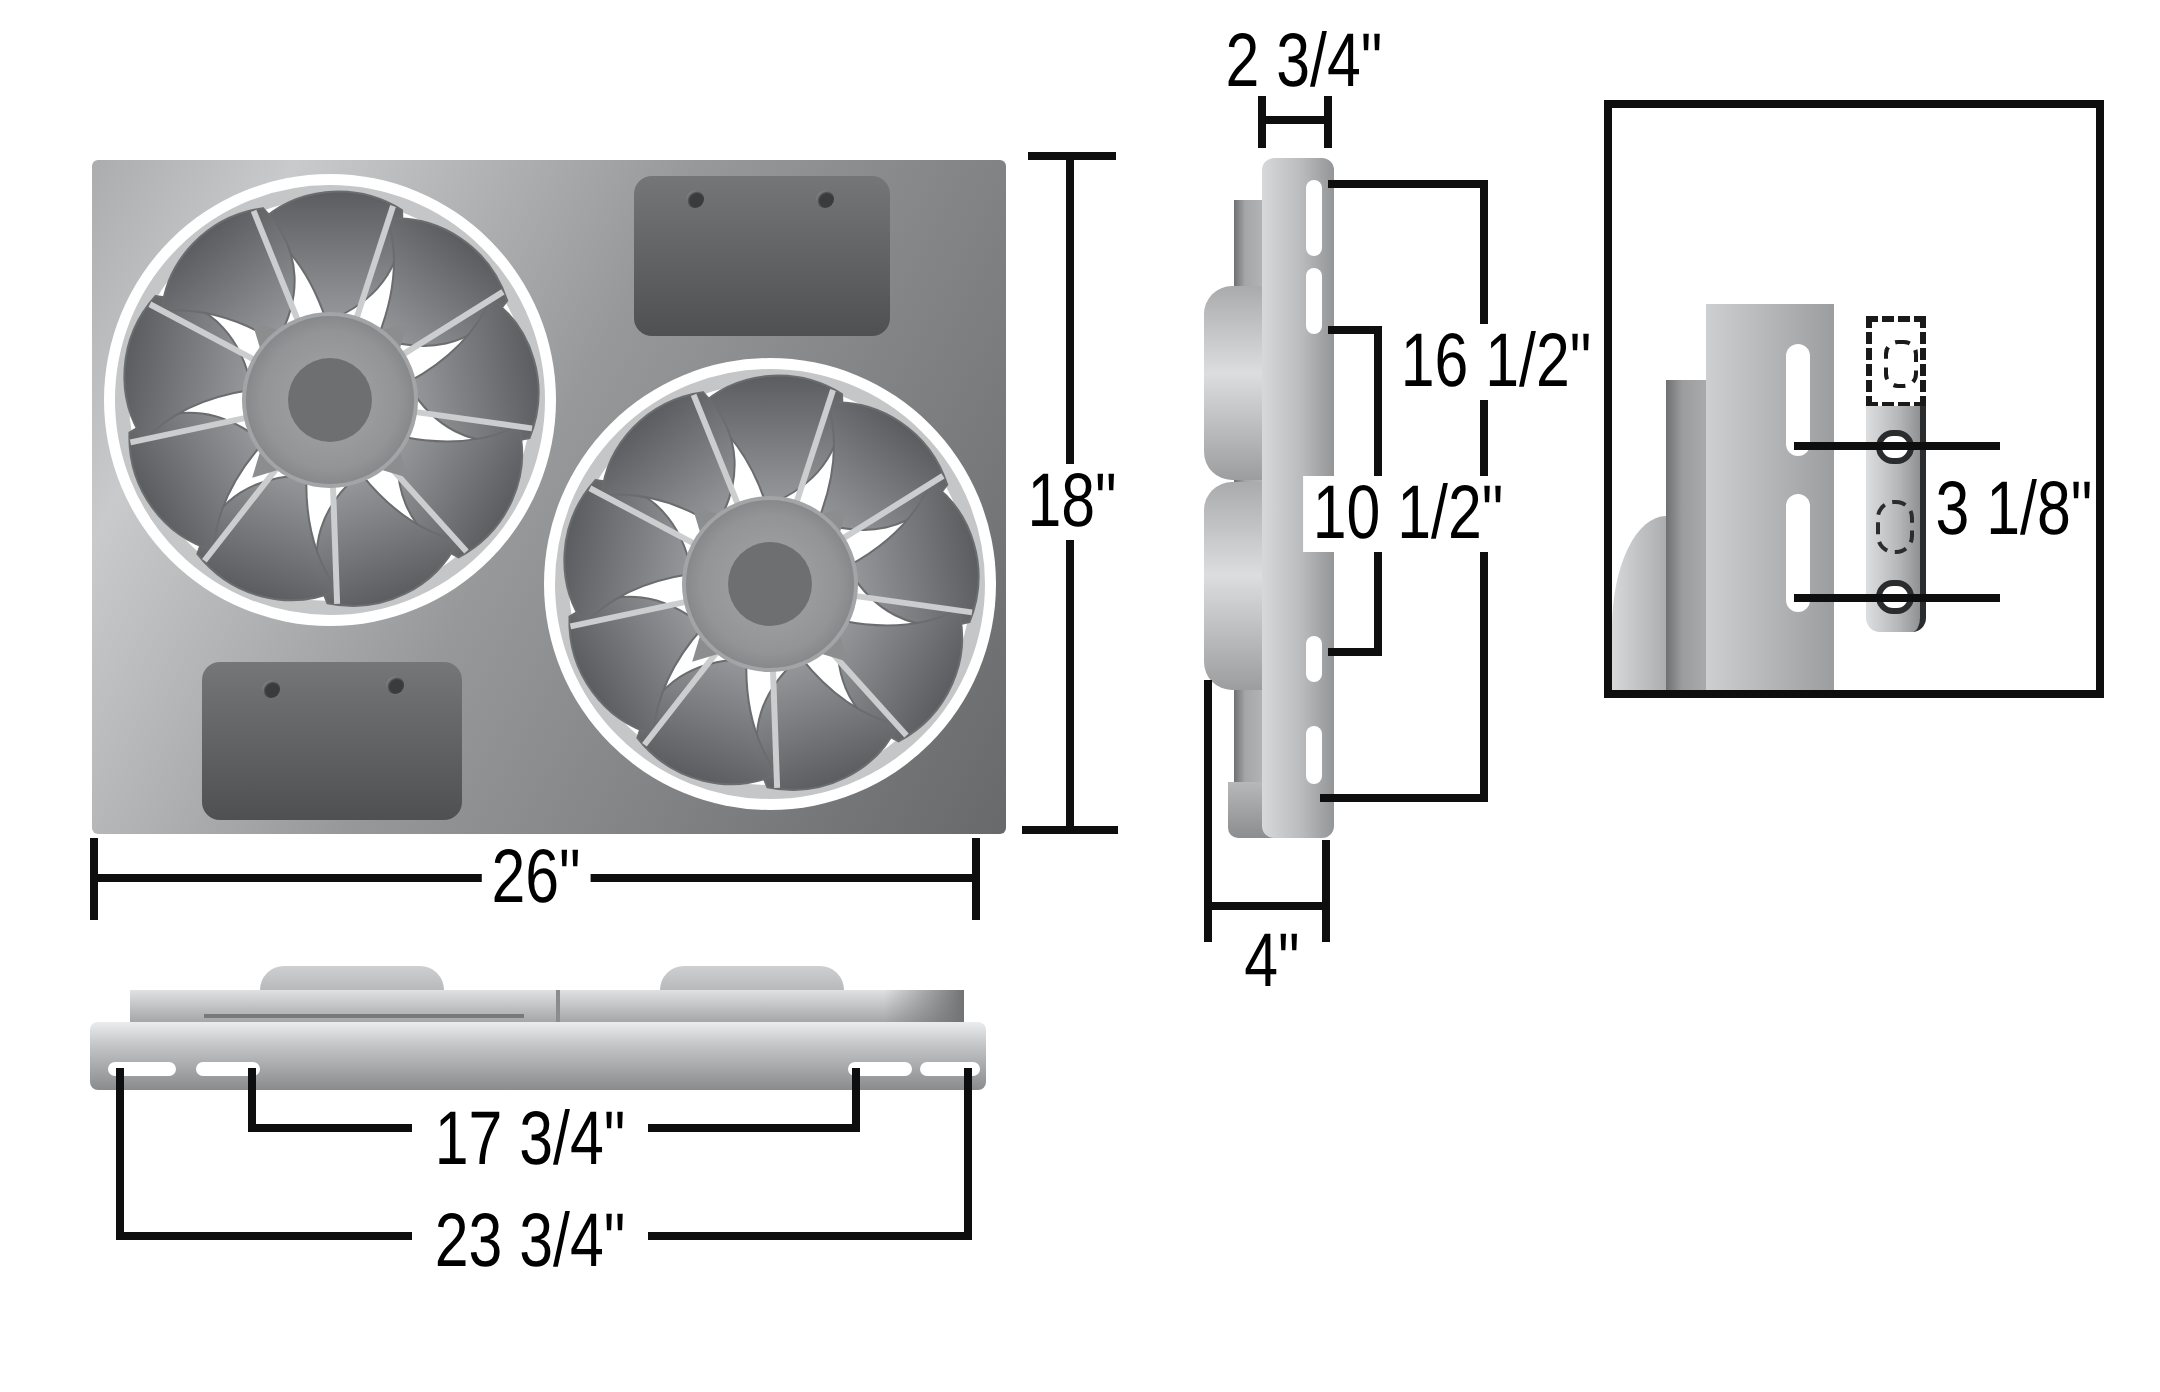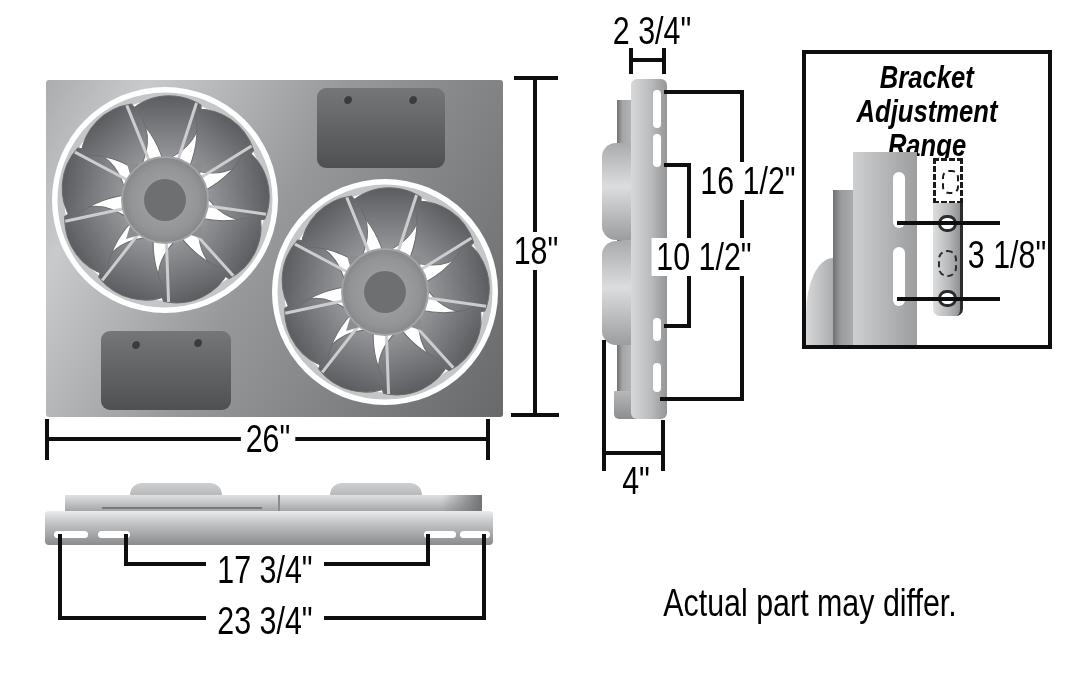--- a/index.html
+++ b/index.html
@@ -194,38 +194,33 @@
   <div class="dim" style="left:687px;top:163px;width:4px;height:165px;"></div>
   <div class="dim" style="left:664px;top:324px;width:27px;height:4px;"></div>
   <div class="lbl" style="left:704px;top:257px;"><span class="nrw bg">10 1/2"</span></div>
 
   <div class="dim" style="left:602px;top:340px;width:4px;height:131px;"></div>
   <div class="dim" style="left:661px;top:420px;width:4px;height:51px;"></div>
   <div class="dim" style="left:602px;top:451px;width:63px;height:4px;"></div>
   <div class="lbl" style="left:636px;top:481px;"><span class="nrw">4"</span></div>
 
   <div class="inset">
-    <div class="t">
-      <div><span class="nrw">Bracket</span></div>
-      <div><span class="nrw">Adjustment Range</span></div>
-    </div>
     <div class="iround"></div>
     <div class="istrip"></div>
     <div class="iplate"></div>
     <div class="islot" style="top:118px;height:56px;"></div>
     <div class="islot" style="top:193px;height:59px;"></div>
     <div class="ibar-ghost">
       <div class="abs" style="left:6px;top:9px;width:13px;height:20px;border:2px dashed #1a1a1a;border-radius:7px;"></div>
     </div>
     <div class="ibar"></div>
     <div class="ipin" style="top:161px;"></div>
     <div class="ipin dash" style="top:196px;"></div>
     <div class="ipin" style="top:236px;"></div>
     <div class="iline" style="top:167px;"></div>
     <div class="iline" style="top:243px;"></div>
     <div class="lbl" style="left:201px;top:201px;"><span class="nrw">3 1/8"</span></div>
   </div>
 
   <div class="disclaimer">
-    <div><span class="nrw">Actual part may differ.</span></div>
   </div>
 
 </div>
 
 </body></html>

